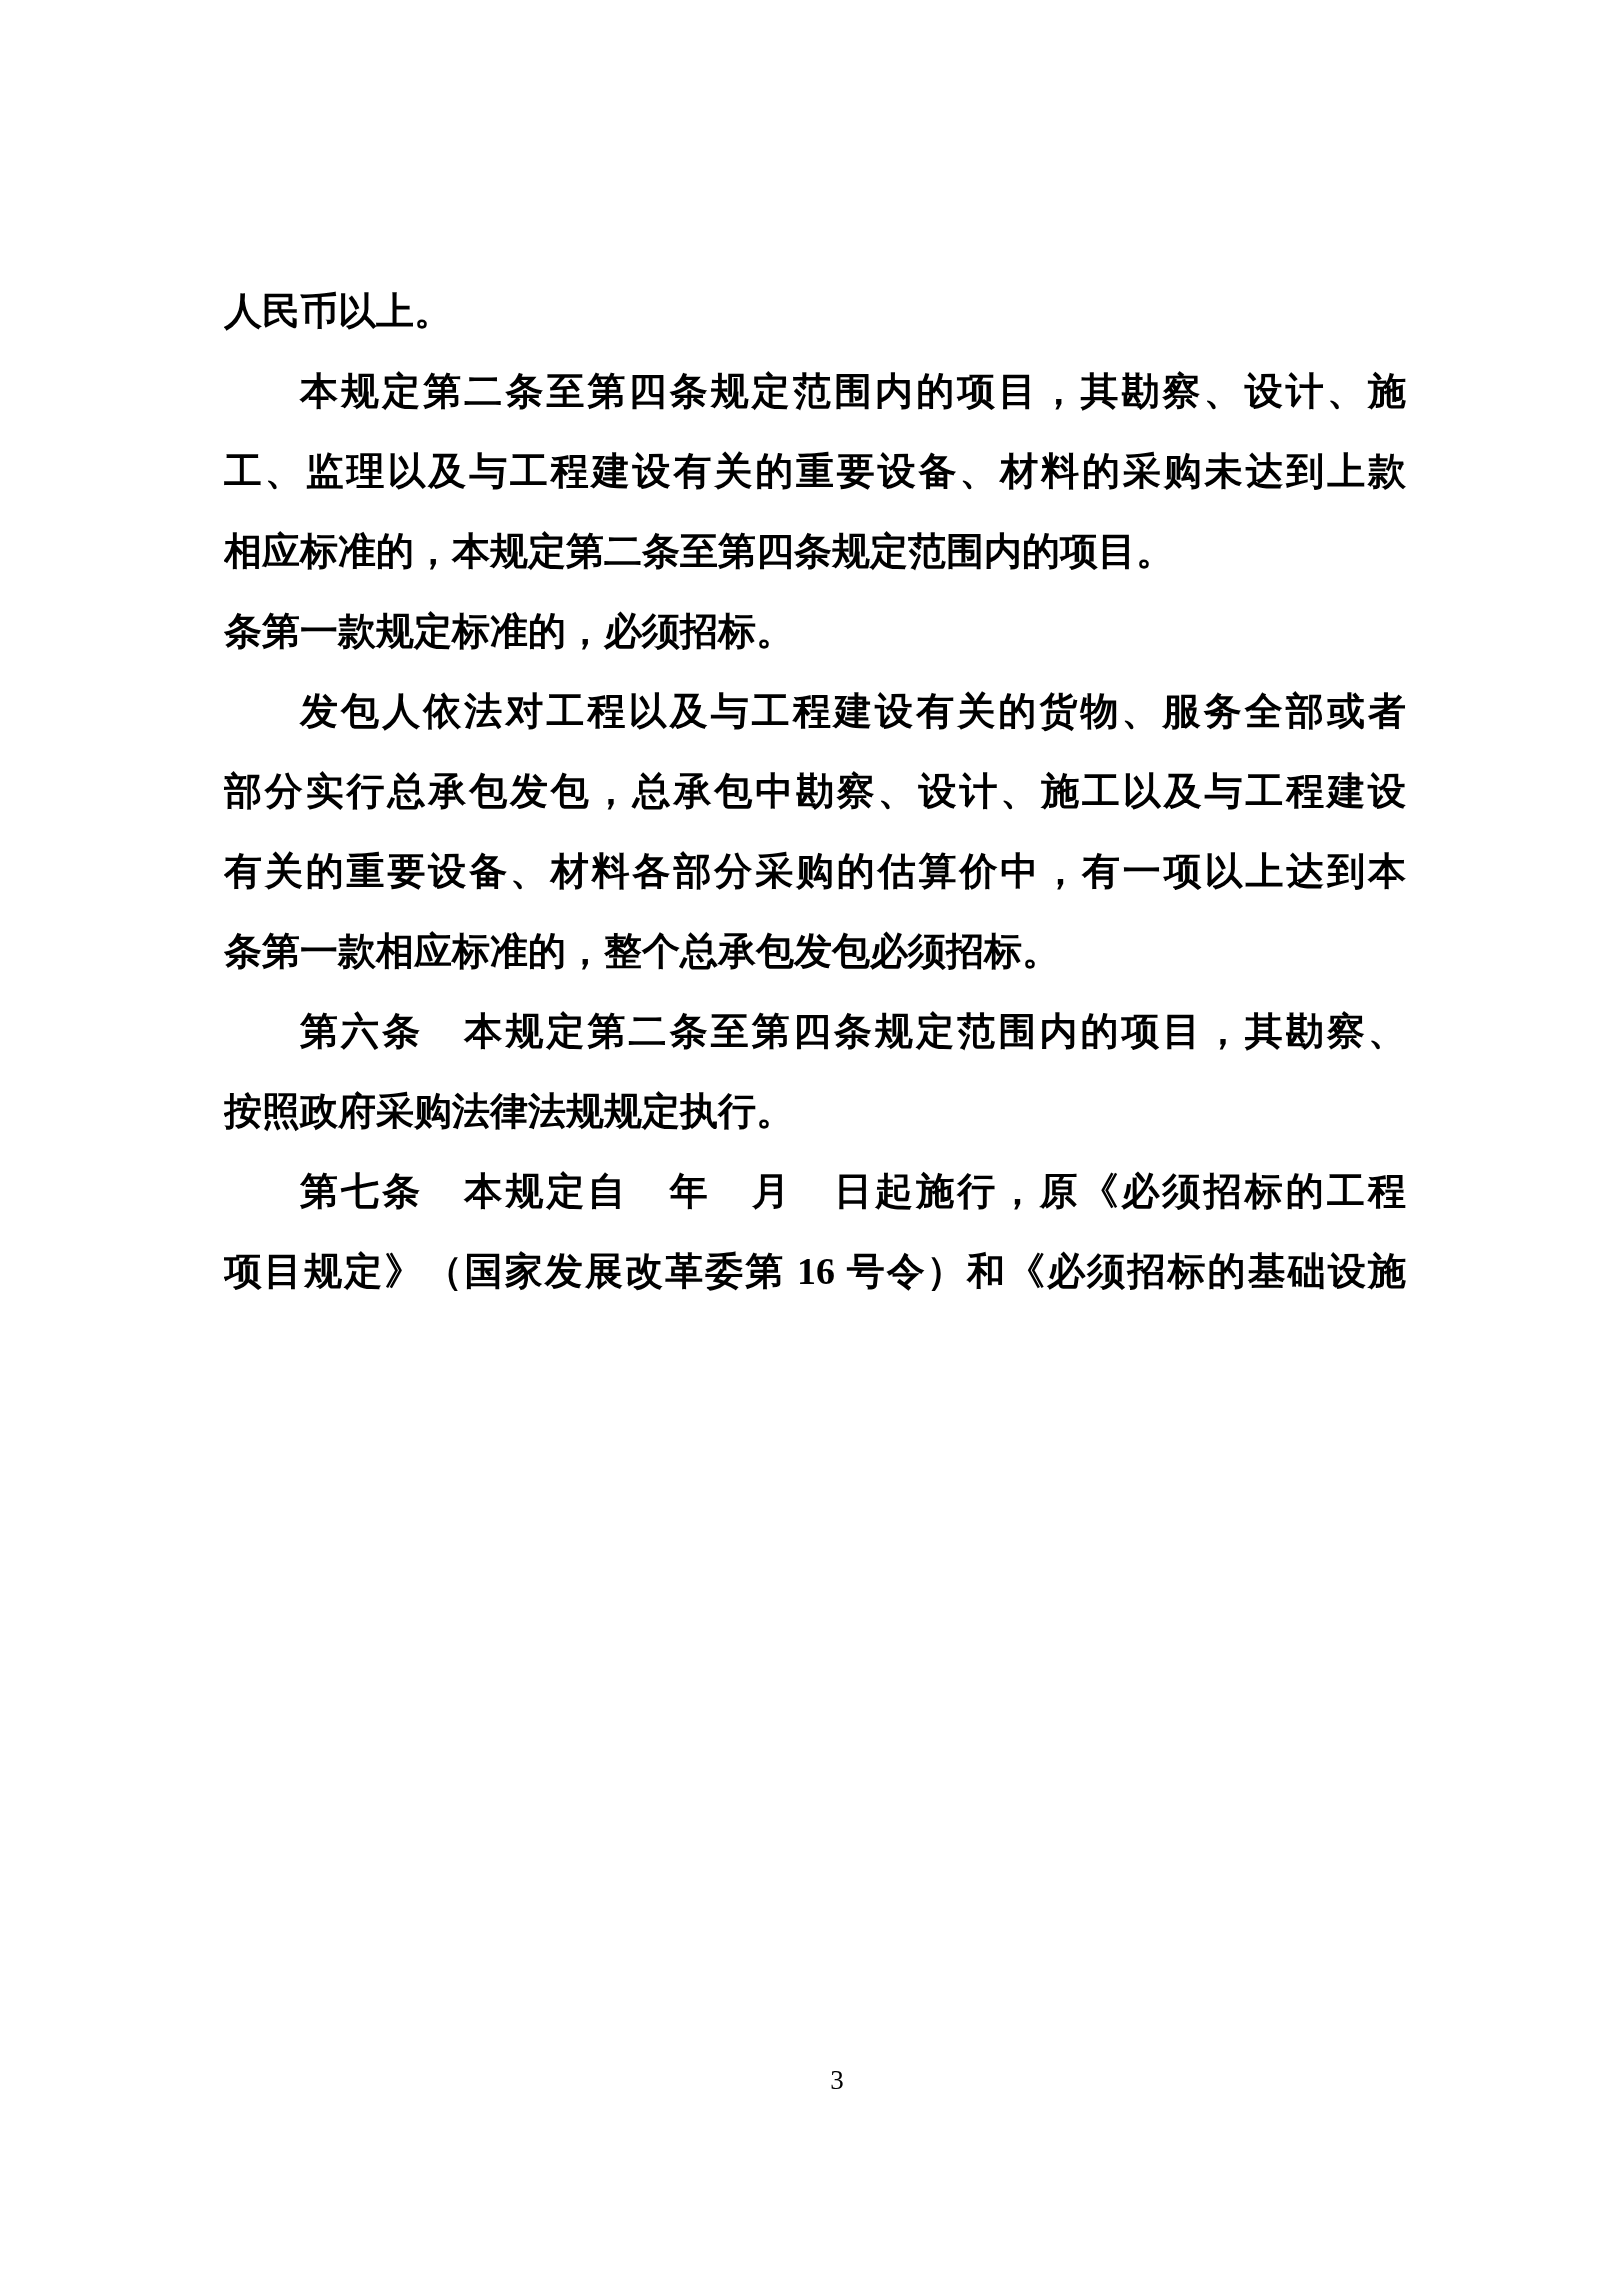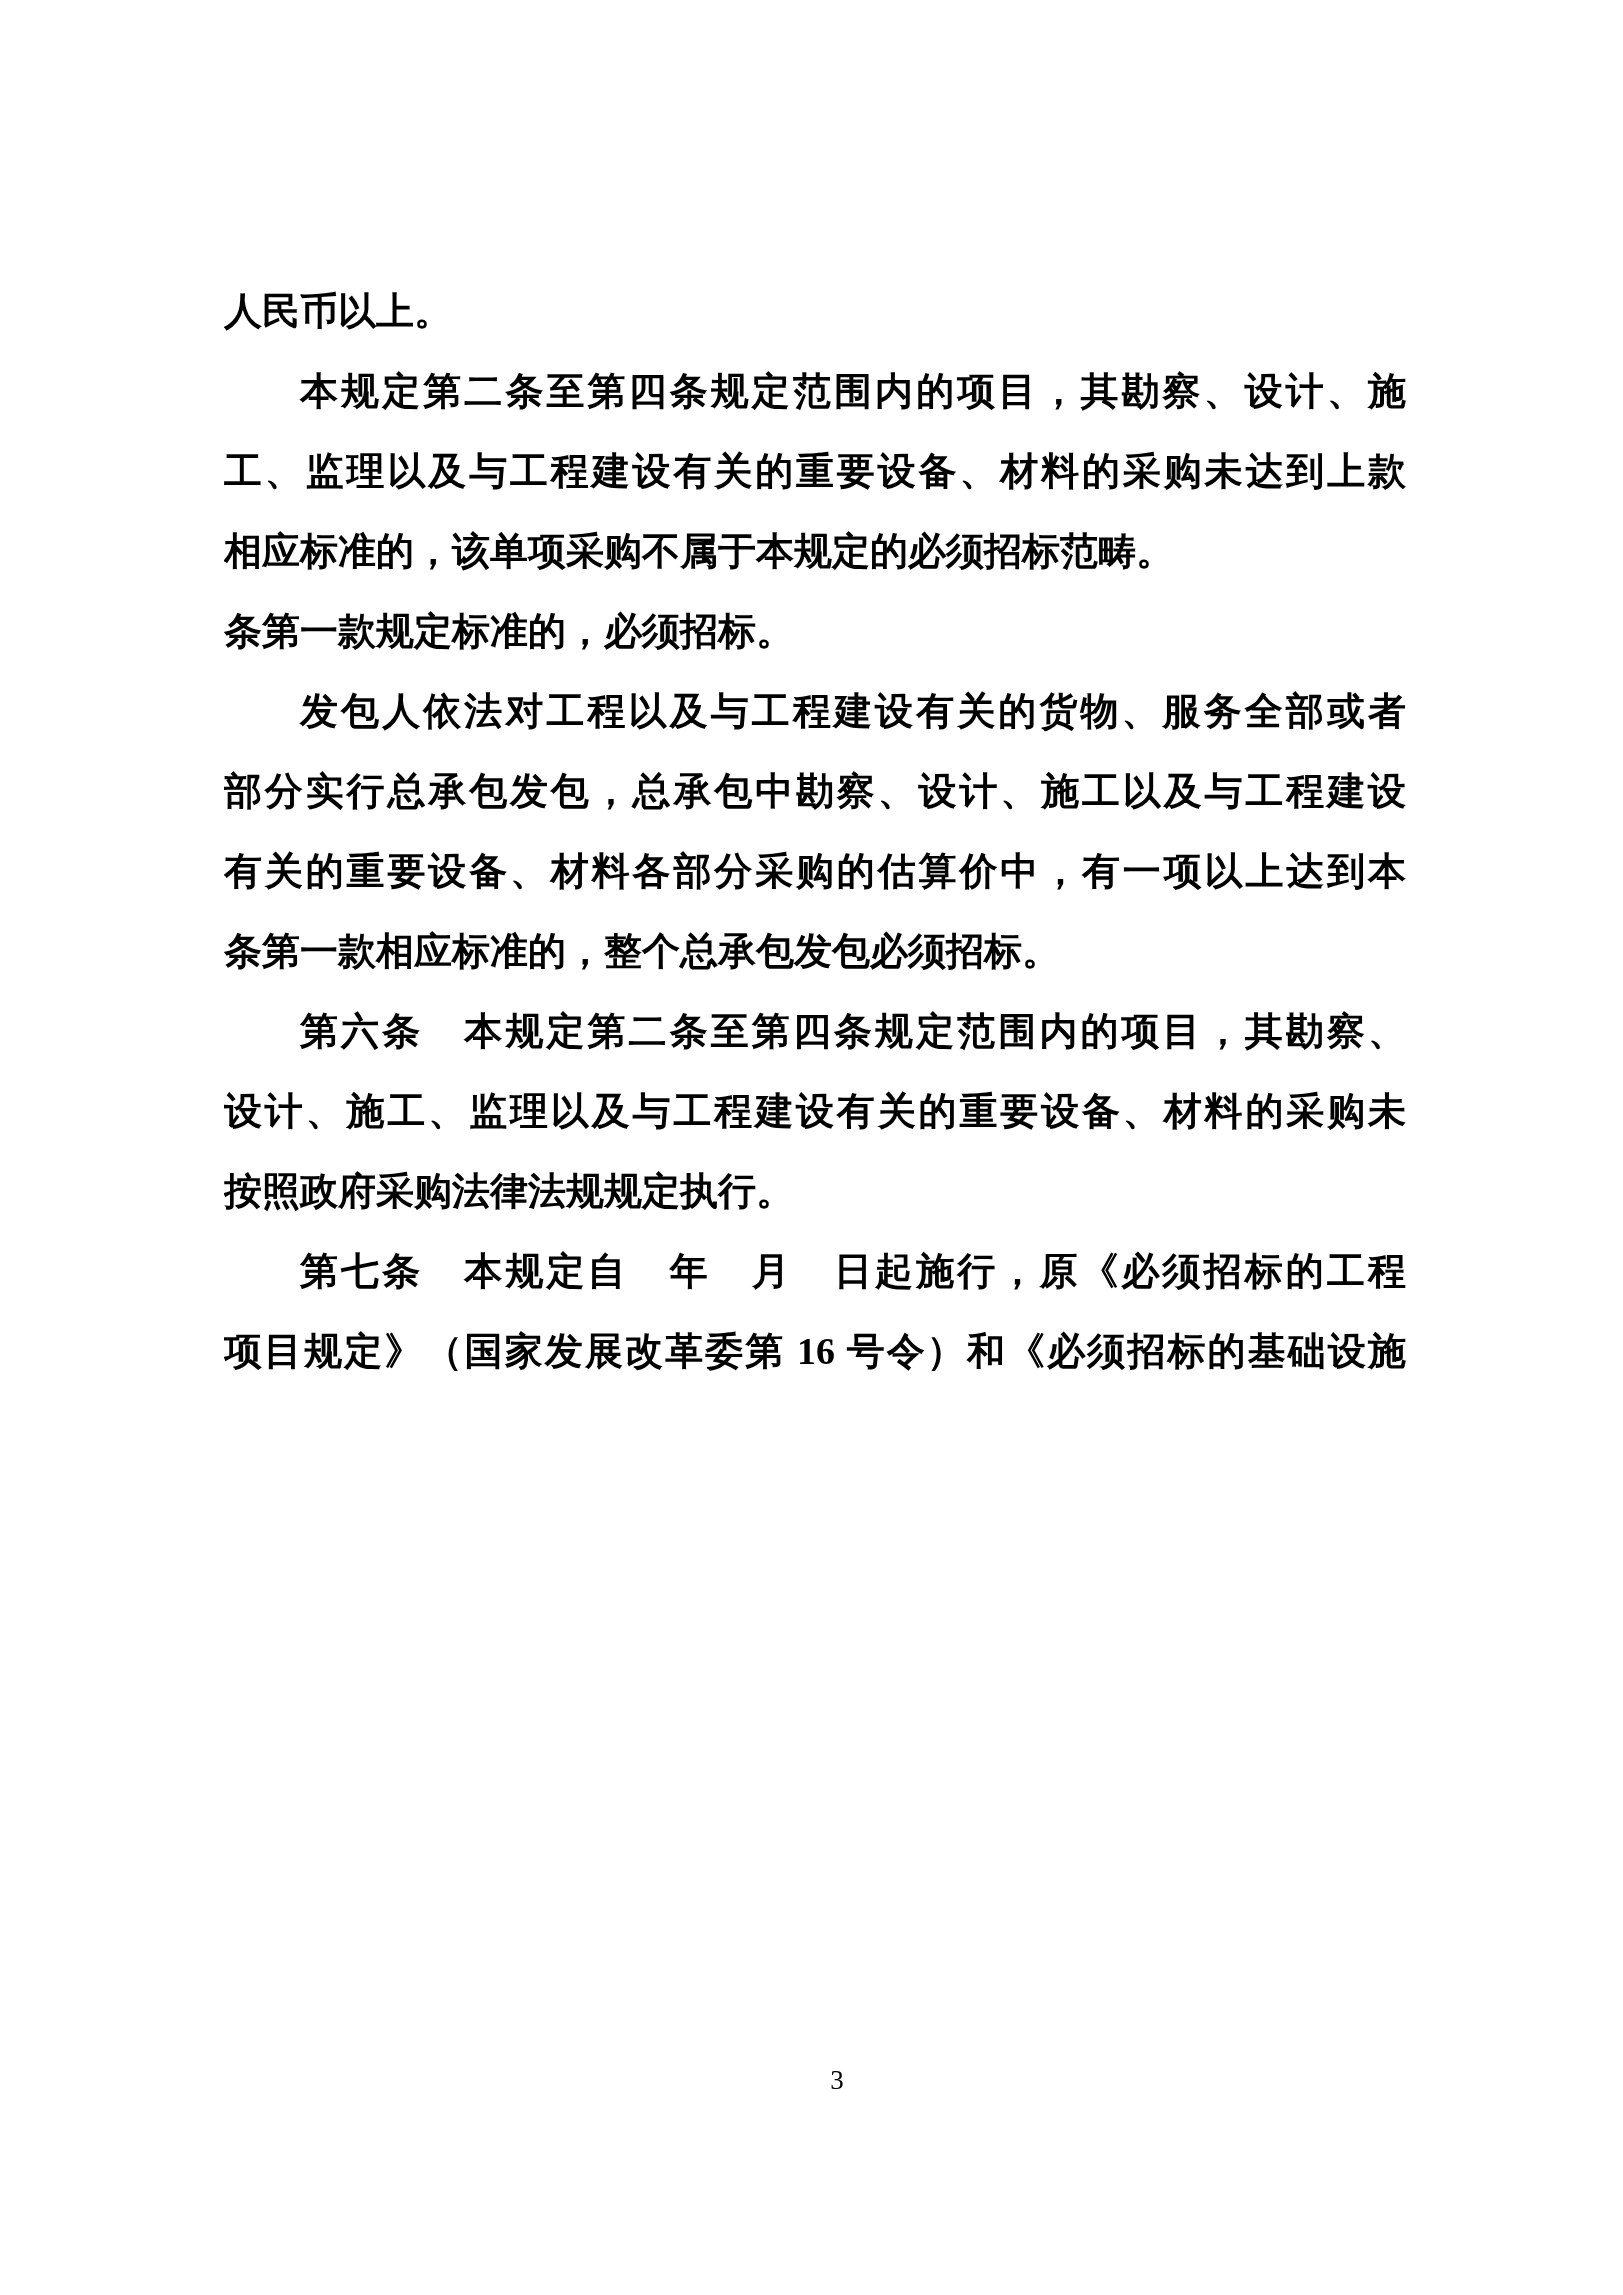--- a/index.html
+++ b/index.html
@@ -54,28 +54,27 @@
   }
 </style>
 </head>
 <body>
 
 <div class="page">
   <div class="text-block">
     <div class="line">人民币以上。</div>
     <div class="line indent just">本规定第二条至第四条规定范围内的项目，其勘察、设计、施</div>
     <div class="line just">工、监理以及与工程建设有关的重要设备、材料的采购未达到上款</div>
-    <div class="line">相应标准的，该单项采购不属于本规定的必须招标范畴。</div>
+    <div class="line">相应标准的，本规定第二条至第四条规定范围内的项目。</div>
     <div class="line">条第一款规定标准的，必须招标。</div>
     <div class="line indent just">发包人依法对工程以及与工程建设有关的货物、服务全部或者</div>
     <div class="line just">部分实行总承包发包，总承包中勘察、设计、施工以及与工程建设</div>
     <div class="line just">有关的重要设备、材料各部分采购的估算价中，有一项以上达到本</div>
     <div class="line">条第一款相应标准的，整个总承包发包必须招标。</div>
     <div class="line indent just">第六条　本规定第二条至第四条规定范围内的项目，其勘察、</div>
-    <div class="line just">设计、施工、监理以及与工程建设有关的重要设备、材料的采购未</div>
     <div class="line">按照政府采购法律法规规定执行。</div>
     <div class="line indent just">第七条　本规定自　年　月　日起施行，原《必须招标的工程</div>
     <div class="line just">项目规定》（国家发展改革委第 16 号令）和《必须招标的基础设施</div>
   </div>
 
   <div class="page-number">3</div>
 </div>
 
 
 </body></html>

